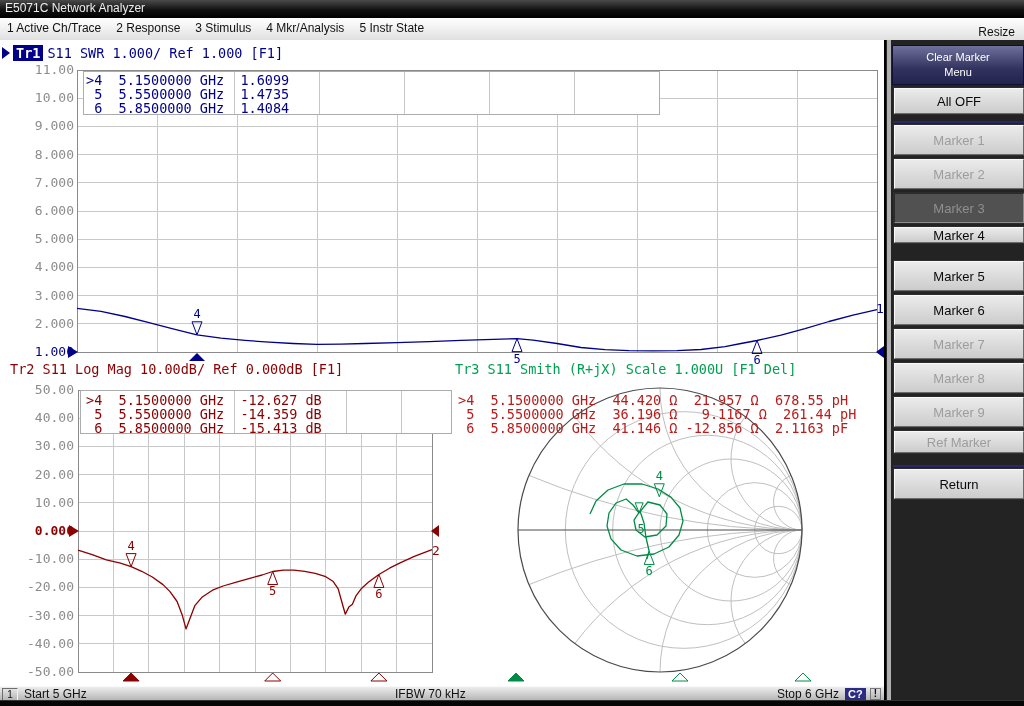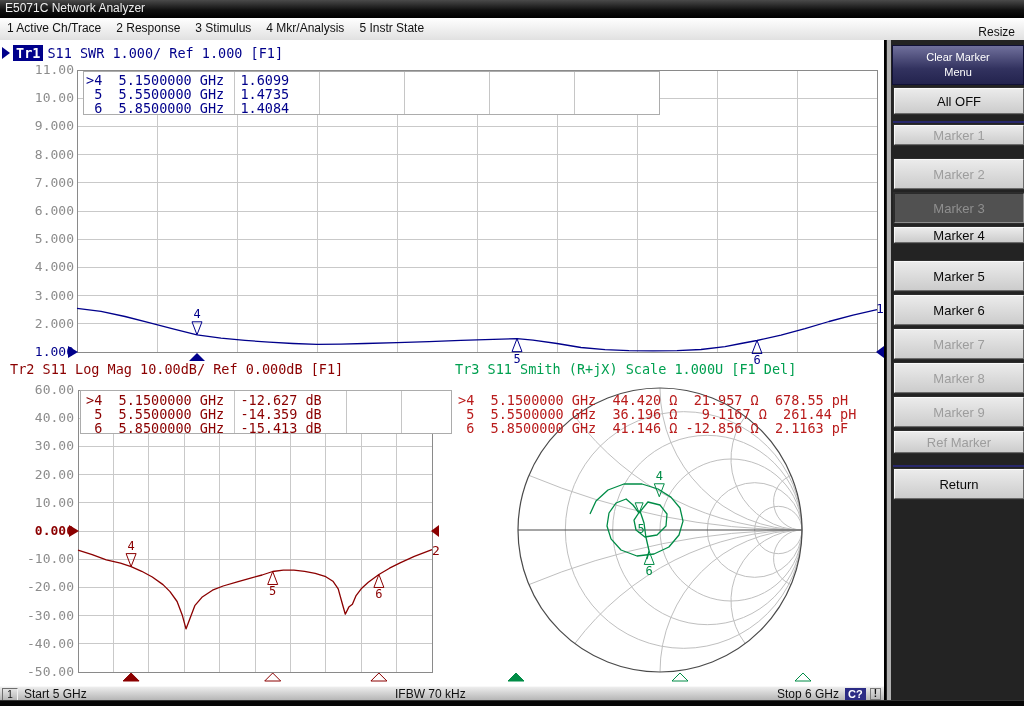--- a/index.html
+++ b/index.html
@@ -210,21 +210,21 @@
         <div style="left: 20px; top: 106.6px;">8.000</div>
         <div style="left: 20px; top: 134.8px;">7.000</div>
         <div style="left: 20px; top: 163px;">6.000</div>
         <div style="left: 20px; top: 191.2px;">5.000</div>
         <div style="left: 20px; top: 219.4px;">4.000</div>
         <div style="left: 20px; top: 247.6px;">3.000</div>
         <div style="left: 20px; top: 275.8px;">2.000</div>
         <div style="left: 20px; top: 304px; color: rgb(0, 0, 139); font-weight: normal;">1.000</div>
       </div>
     <div class="ylabels" id="tr2-ylabels">
-        <div style="left: 20px; top: 342px;">60.00</div>
+        <div style="left: 20px; top: 342px;">50.00</div>
         <div style="left: 20px; top: 370.2px;">40.00</div>
         <div style="left: 20px; top: 398.4px;">30.00</div>
         <div style="left: 20px; top: 426.6px;">20.00</div>
         <div style="left: 20px; top: 454.8px;">10.00</div>
         <div style="left: 20px; top: 483px; color: rgb(139, 0, 0); font-weight: bold;">0.000</div>
         <div style="left: 20px; top: 511.2px;">-10.00</div>
         <div style="left: 20px; top: 539.4px;">-20.00</div>
         <div style="left: 20px; top: 567.6px;">-30.00</div>
         <div style="left: 20px; top: 595.8px;">-40.00</div>
         <div style="left: 20px; top: 624px;">-50.00</div>
@@ -239,21 +239,21 @@
   </div>
 
   <div id="sidebar">
     <div class="sk-rail"></div>
     <div class="sk-header">
       <span>Clear Marker</span>
       <span>Menu</span>
     </div>
     <div id="softkeys">
         <div class="softkey" style="top: 48px; height: 26px;">All OFF</div>
-        <div class="softkey disabled" style="top: 85px; height: 20px;">Marker 1</div>
+        <div class="softkey disabled" style="top: 85px; height: 30px;">Marker 1</div>
         <div class="softkey disabled" style="top: 119px; height: 30px;">Marker 2</div>
         <div class="softkey pressed" style="top: 153px; height: 30px;">Marker 3</div>
         <div class="softkey" style="top: 187px; height: 16px;">Marker 4</div>
         <div class="softkey" style="top: 221px; height: 30px;">Marker 5</div>
         <div class="softkey" style="top: 255px; height: 30px;">Marker 6</div>
         <div class="softkey disabled" style="top: 289px; height: 30px;">Marker 7</div>
         <div class="softkey disabled" style="top: 323px; height: 30px;">Marker 8</div>
         <div class="softkey disabled" style="top: 357px; height: 30px;">Marker 9</div>
         <div class="softkey disabled" style="top: 391px; height: 22px;">Ref Marker</div>
         <div class="softkey" style="top: 429px; height: 30px;">Return</div>

